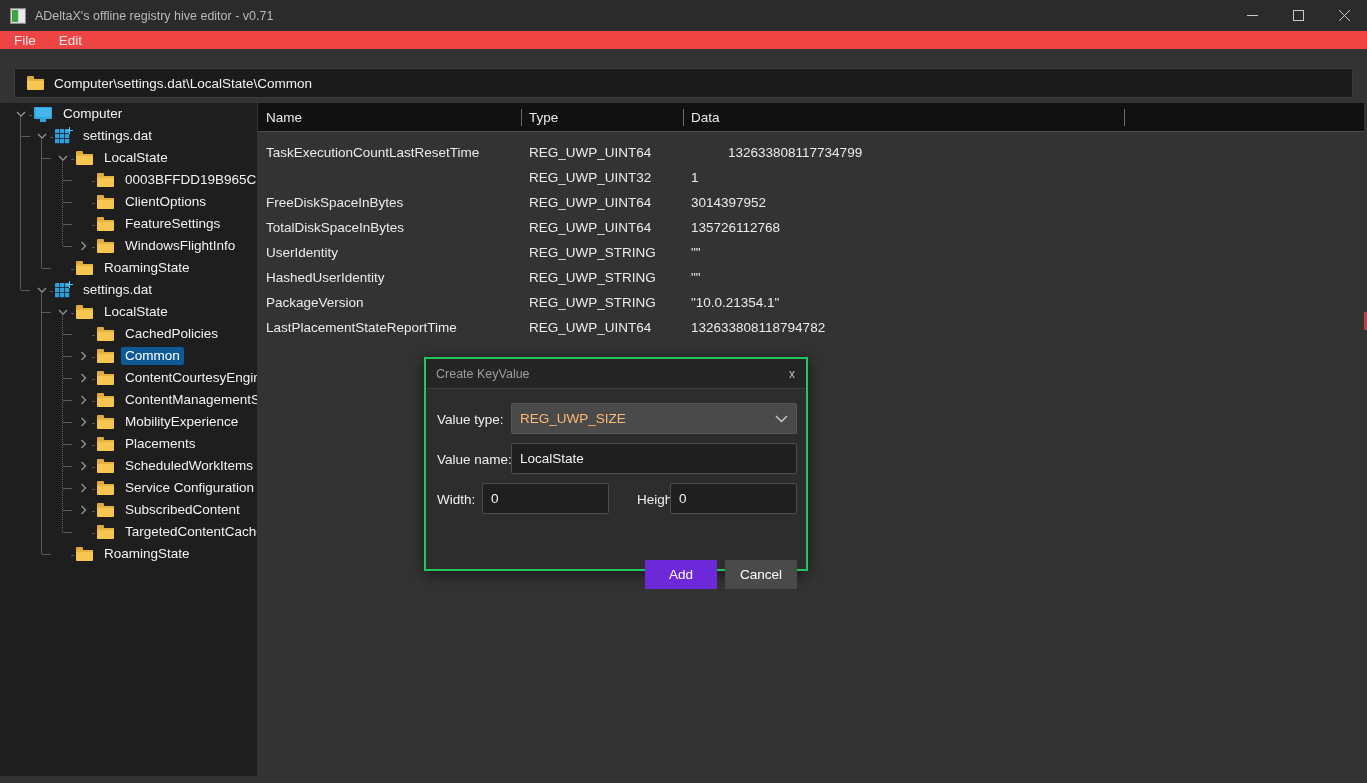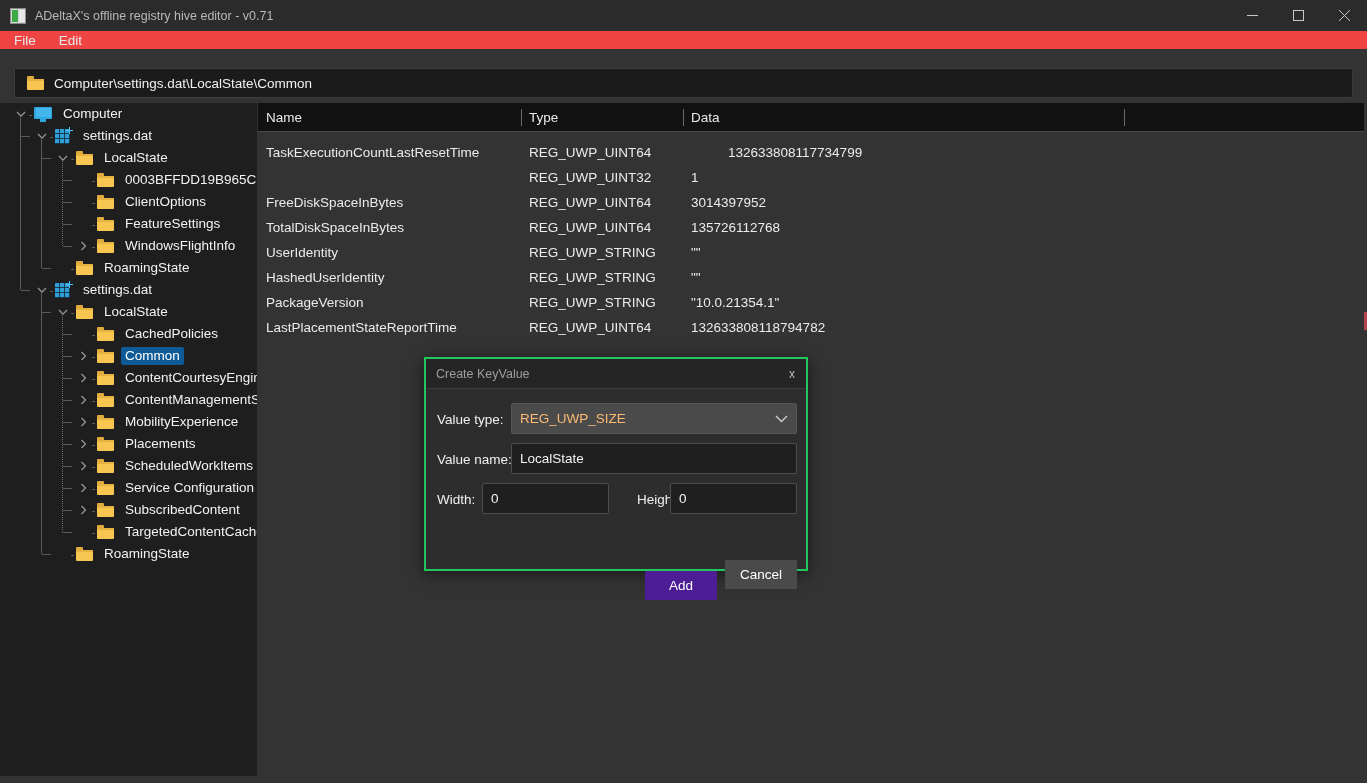--- a/index.html
+++ b/index.html
@@ -212,21 +212,21 @@
     position: absolute; background: #1f1f1f; border: 1px solid #4d4d4d; border-radius: 2px;
     display: flex; align-items: center; color: #f2f2f2; font-size: 13.5px;
   }
   .dinput span { margin-left: 8px; }
   .dbtn {
     position: absolute; border: none; border-radius: 1px;
     font-family: "Liberation Sans", sans-serif; font-size: 13.5px;
     display: flex; align-items: center; justify-content: center;
     color: #ffffff;
   }
-  #btn-add { background: #4c1d95; margin-top: 11px; }
+  #btn-add { background: #6d28d9; }
   #btn-cancel { background: #4a4a4a; }
 </style>
 </head>
 <body>
 
 <div id="artifact-strip">
   <div class="blip" style="left:455px;width:42px;background:#6b6b6b;"></div>
   <div class="blip" style="left:545px;width:38px;background:#6b6b6b;"></div>
   <div class="blip" style="left:600px;width:30px;background:#555;"></div>
   <div class="blip" style="left:740px;width:25px;background:#2f6fa8;"></div>

